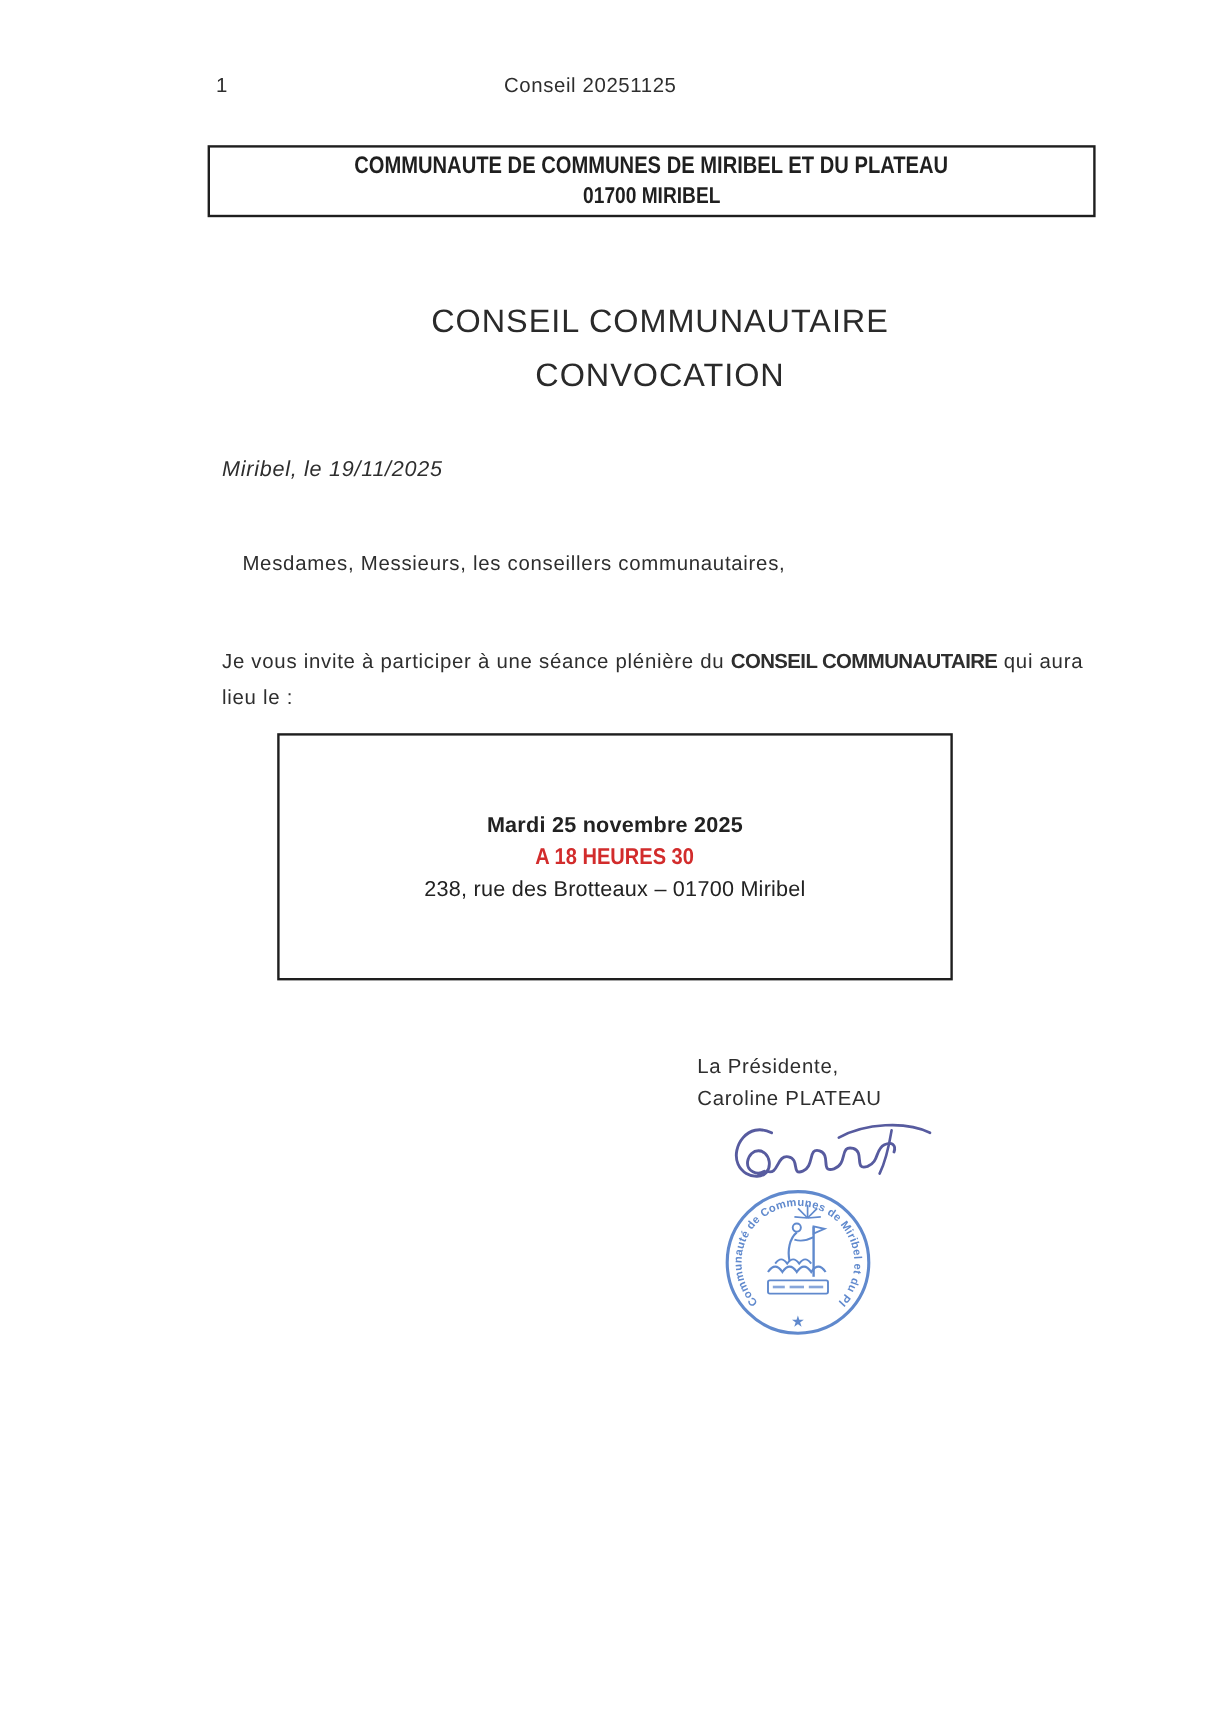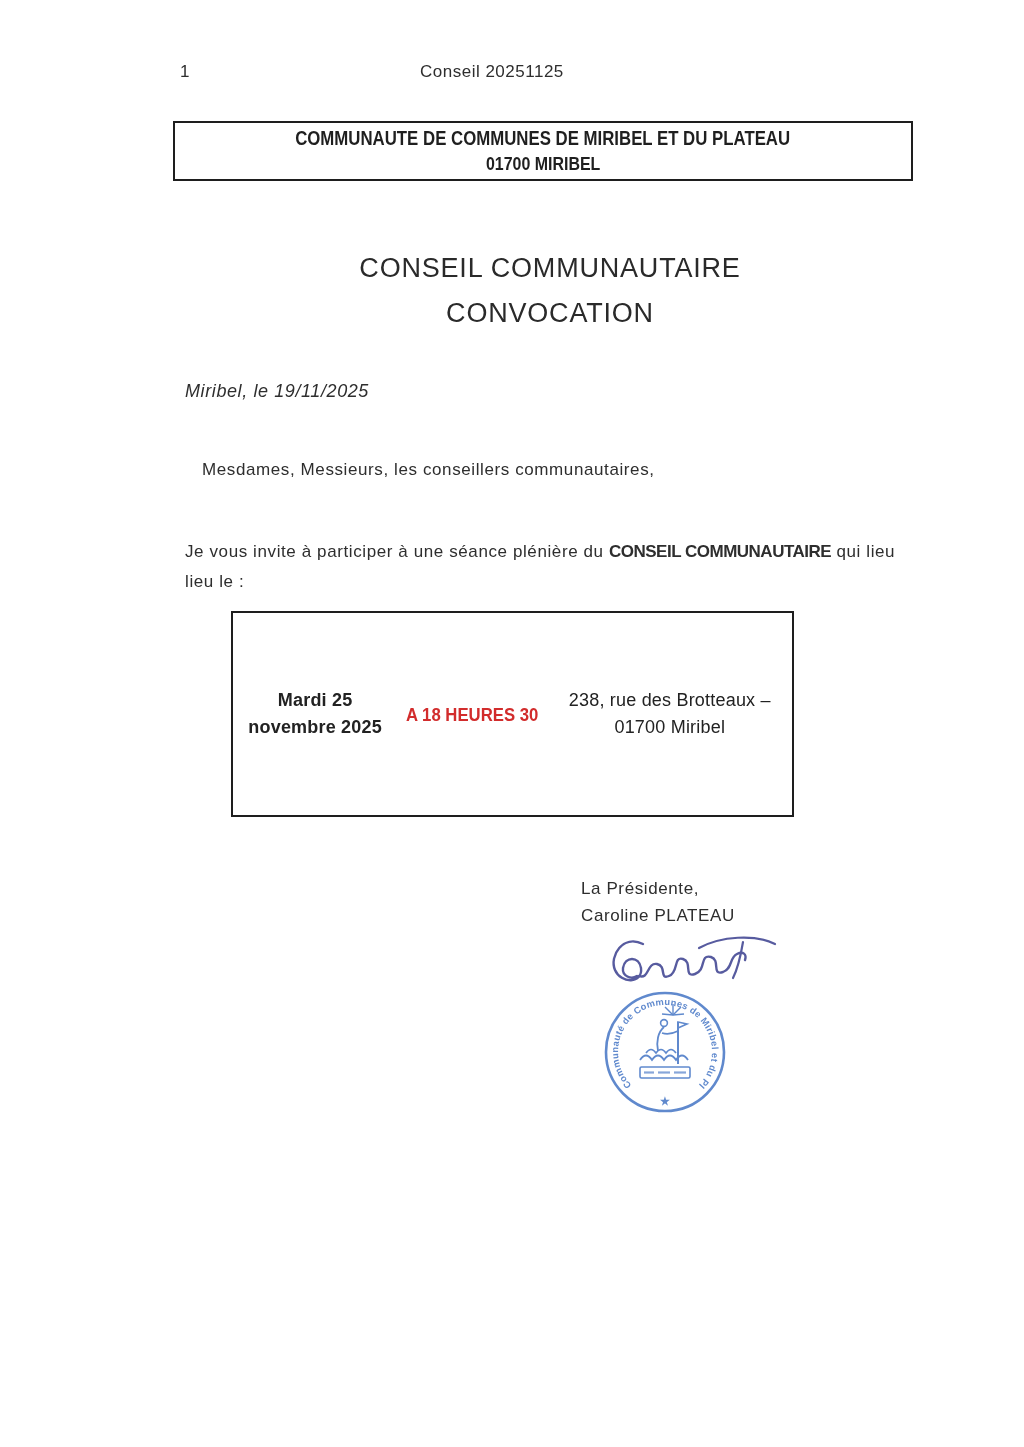--- a/index.html
+++ b/index.html
@@ -27,21 +27,21 @@
   .date-line  { position:absolute; left:185px; top:381px; font-size:18px; letter-spacing:0.6px;font-style:italic; }
   .salutation { position:absolute; left:185px; top:460px; font-size:17px; letter-spacing:0.6px;margin-left:17px; }
 
   .invite { position:absolute; left:185px; top:537px; width:760px; font-size:17px;
             letter-spacing:0.6px; line-height:30px; }
   .invite .emph { font-weight:600; letter-spacing:-0.5px; }
 
   .meeting-box {
     position:absolute; left:231px; top:611px; width:563px; height:206px;
     border:2px solid #1e1e1e; box-sizing:border-box;
-    display:flex; flex-direction:row; align-items:center; justify-content:center; text-align:center;
+    display:flex; flex-direction:column; align-items:center; justify-content:center; text-align:center;
   }
   .mb-date { font-size:18px; font-weight:700; line-height:27px; letter-spacing:0.2px; color:#222; }
   .mb-time { font-size:19px; font-weight:700; line-height:27px; color:#d22c2c;
              transform:scaleX(0.88); transform-origin:center; white-space:nowrap; }
   .mb-addr { font-size:18px; font-weight:400; line-height:27px; letter-spacing:0.2px; color:#222; }
 
   .sig-block { position:absolute; left:581px; top:875px; font-size:17px;
                letter-spacing:0.6px; line-height:27px; }
 
   .sig-svg   { position:absolute; left:603px; top:926px; }
@@ -66,21 +66,21 @@
 
   <div class="title-block">
     <div class="title-line">CONSEIL COMMUNAUTAIRE</div>
     <div class="title-line">CONVOCATION</div>
   </div>
 
   <div class="date-line">Miribel, le 19/11/2025</div>
 
   <div class="salutation">Mesdames, Messieurs, les conseillers communautaires,</div>
 
-  <div class="invite"><span>Je vous invite à participer à une séance plénière du </span><span class="emph">CONSEIL COMMUNAUTAIRE</span><span> qui lieu</span><br><span>lieu le :</span></div>
+  <div class="invite"><span>Je vous invite à participer à une séance plénière du </span><span class="emph">CONSEIL COMMUNAUTAIRE</span><span> qui aura</span><br><span>lieu le :</span></div>
 
   <div class="meeting-box">
     <div class="mb-date">Mardi 25 novembre 2025</div>
     <div class="mb-time">A 18 HEURES 30</div>
     <div class="mb-addr">238, rue des Brotteaux – 01700 Miribel</div>
   </div>
 
   <div class="sig-block">
     <div>La Présidente,</div>
     <div>Caroline PLATEAU</div>

